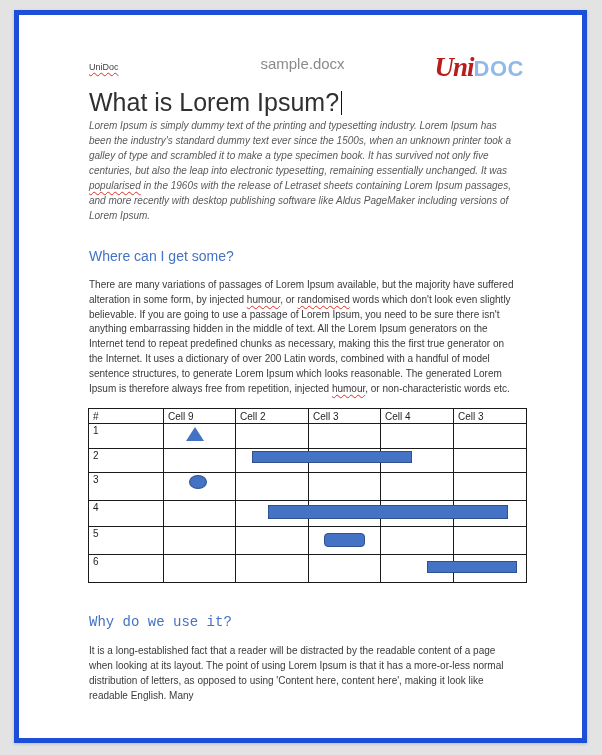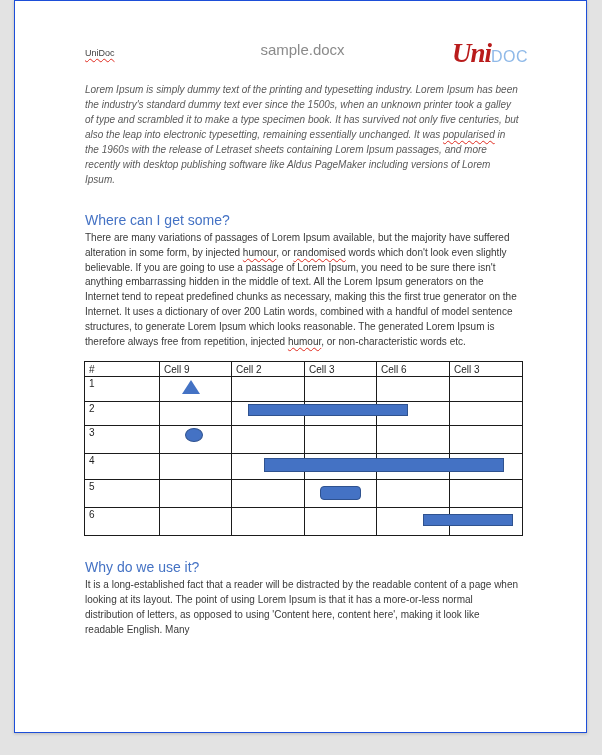--- a/index.html
+++ b/index.html
@@ -5,70 +5,69 @@
   * { margin: 0; padding: 0; box-sizing: border-box; }
   html, body { width: 602px; height: 755px; }
   body {
     background: #e3e3e3;
     font-family: "Liberation Sans", sans-serif;
     position: relative;
     overflow: hidden;
   }
   .paper {
     position: absolute;
-    left: 14px; top: 0;
+    left: 14px; top: 10px;
     width: 573px; height: 733px;
     background: #ffffff;
-    border: 1px solid #1d4ed8;
+    border: 5px solid #1d4ed8;
     box-shadow: 0 1px 3px rgba(0,0,0,0.18);
     padding: 0 66px 0 70px;
   }
   
   .doc-header { position: relative; margin-top: 33px; height: 33px; }
   .running-head {
     position: absolute; left: 0; bottom: 9px;
     font-size: 9px; color: #3f3f3f;
   }
   .file-name {
     position: absolute; left: 50%; transform: translateX(-50%); bottom: 9px;
     font-size: 15px; color: #8a8a8a;
   }
   .logo { position: absolute; right: -8px; bottom: -2px; white-space: nowrap; }
   .logo-uni {
     font-family: "Liberation Serif", serif;
     font-style: italic; font-weight: 600;
     font-size: 27px; color: #b91c1c; letter-spacing: -1px;
   }
   .logo-doc {
-    font-weight: normal; font-size: 16px; color: #8fb9e8; letter-spacing: 0.5px;
+    font-weight: bold; font-size: 22px; color: #8fb9e8; letter-spacing: 0.5px;
   }
   
   .doc-title {
     margin-top: 6px;
     font-size: 25px; font-weight: 300; color: #303030;
     line-height: 31px; letter-spacing: 0;
   }
   .caret {
     display: inline-block; width: 1px; height: 24px;
     background: #111; vertical-align: -4px; margin-left: 2px;
     animation: blink 1s steps(1) infinite;
   }
   @keyframes blink { 50% { opacity: 0; } }
   .intro-para {
-    margin-top: 15px;
     font-size: 10px; font-style: italic; color: #595959;
     line-height: 15px; max-width: 438px;
   }
   .section-heading {
     margin-top: 24px;
     font-size: 14px; font-weight: 400; color: #4472c4;
     line-height: 19px;
   }
   .body-para {
-    margin-top: 1px;
+    margin-top: 12px;
     font-size: 10px; color: #3a3a3a;
     line-height: 14.8px; max-width: 441px;
   }
   .sp {
     text-decoration: underline;
     text-decoration-style: wavy;
     text-decoration-color: #e02b20;
     text-decoration-thickness: 1px;
     text-underline-offset: 2px;
   }
@@ -80,33 +79,34 @@
     height: 15px; font-size: 10px; font-weight: 400; color: #1f1f1f;
     text-align: left; padding: 0 0 0 4px; vertical-align: middle;
   }
   td {
     font-size: 10px; color: #1f1f1f;
     vertical-align: top; padding: 1px 0 0 4px;
   }
   .shape-layer { position: absolute; left: 0; top: 15px; width: 100%; height: 100%; pointer-events: none; }
   .shape-layer > div { position: absolute; pointer-events: auto; }
   
-  .sect2-heading { margin-top: 22px; }
+  .sect2-heading { margin-top: 30px; font-family: Liberation Mono, monospace; }
 </style>
 </head>
 <body>
 
 <div class="paper">
 
   <div class="doc-header">
     <span class="running-head sp">UniDoc</span>
     <span class="file-name">sample.docx</span>
     <span class="logo"><span class="logo-uni">Uni</span><span class="logo-doc">DOC</span></span>
   </div>
 
+  <h1 class="doc-title"><span>What is Lorem Ipsum?</span><span class="caret"></span></h1>
 
   <p class="intro-para"><span>Lorem Ipsum is simply dummy text of the printing and typesetting industry. Lorem Ipsum has been the industry's standard dummy text ever since the 1500s, when an unknown printer took a galley of type and scrambled it to make a type specimen book. It has survived not only five centuries, but also the leap into electronic typesetting, remaining essentially unchanged. It was </span><span class="sp">popularised</span><span> in the 1960s with the release of Letraset sheets containing Lorem Ipsum passages, and more recently with desktop publishing software like Aldus PageMaker including versions of Lorem Ipsum.</span></p>
 
   <h2 class="section-heading">Where can I get some?</h2>
 
   <p class="body-para"><span>There are many variations of passages of Lorem Ipsum available, but the majority have suffered alteration in some form, by injected </span><span class="sp">humour</span><span>, or </span><span class="sp">randomised</span><span> words which don't look even slightly believable. If you are going to use a passage of Lorem Ipsum, you need to be sure there isn't anything embarrassing hidden in the middle of text. All the Lorem Ipsum generators on the Internet tend to repeat predefined chunks as necessary, making this the first true generator on the Internet. It uses a dictionary of over 200 Latin words, combined with a handful of model sentence structures, to generate Lorem Ipsum which looks reasonable. The generated Lorem Ipsum is therefore always free from repetition, injected </span><span class="sp">humour</span><span>, or non-characteristic words etc.</span></p>
 
   <div class="table-wrap">
     <table>
       <colgroup>
@@ -116,21 +116,21 @@
         <col style="width:72px">
           <col style="width:73px">
           <col style="width:73px">
       </colgroup>
       <thead>
         <tr>
           <th>#</th>
           <th>Cell 9</th>
           <th>Cell 2</th>
           <th>Cell 3</th>
-          <th>Cell 6</th>
+          <th>Cell 4</th>
           <th>Cell 3</th>
         </tr>
       </thead>
       <tbody id="table-body">
           <tr style="height: 25px;">
             <td>1</td>
             <td></td>
             <td></td>
             <td></td>
             <td></td>

